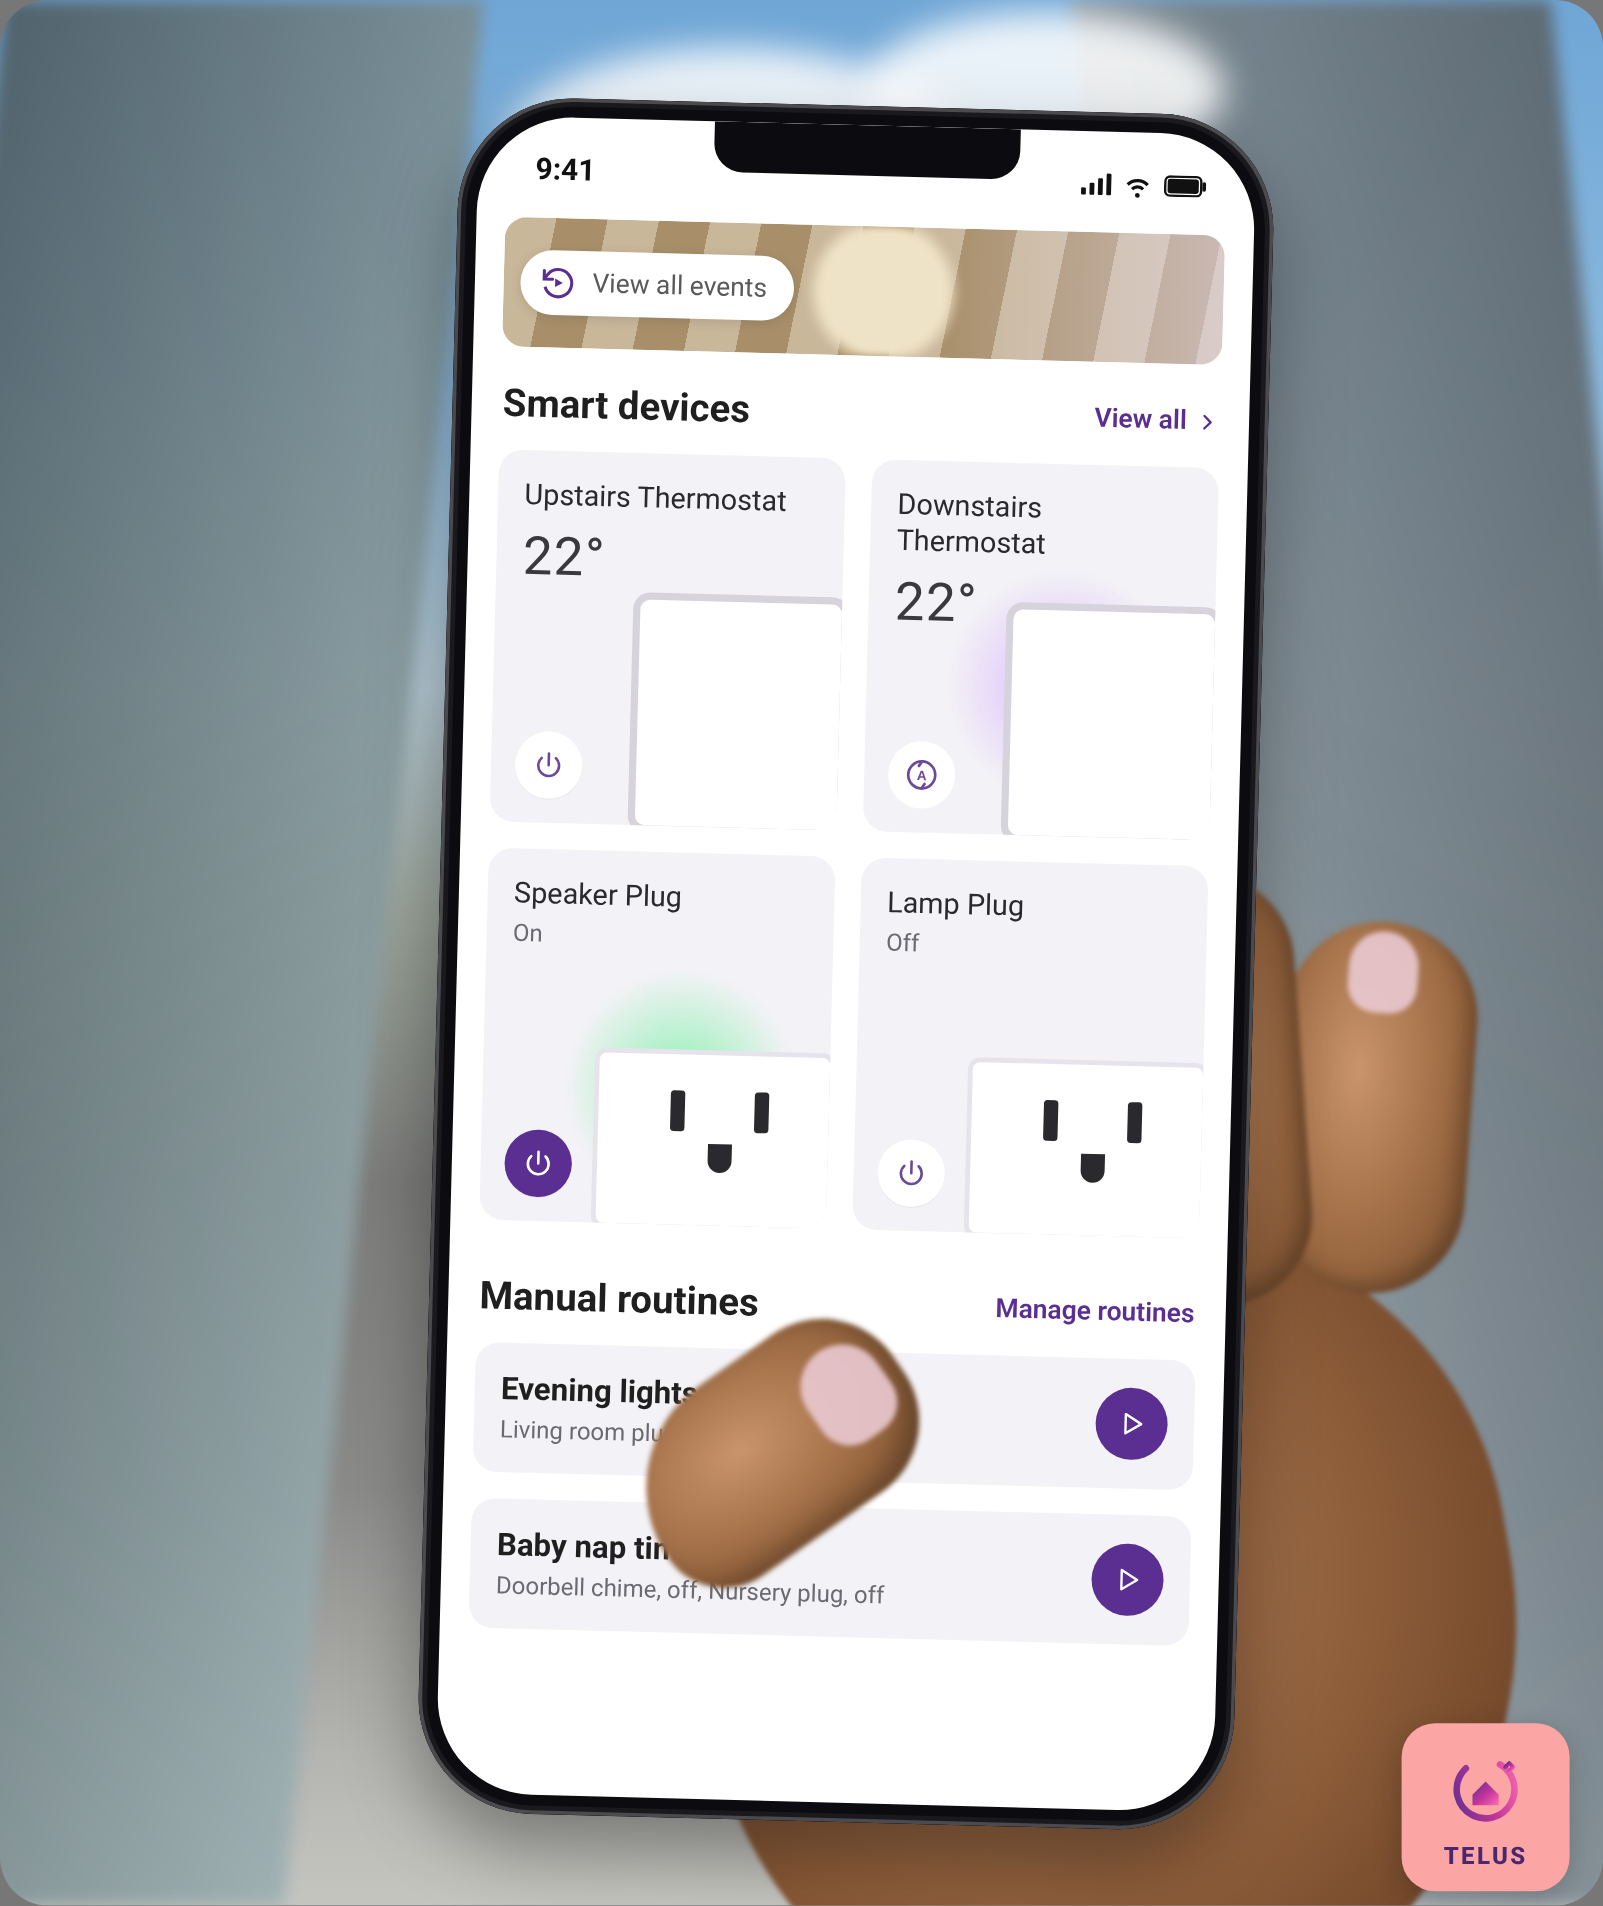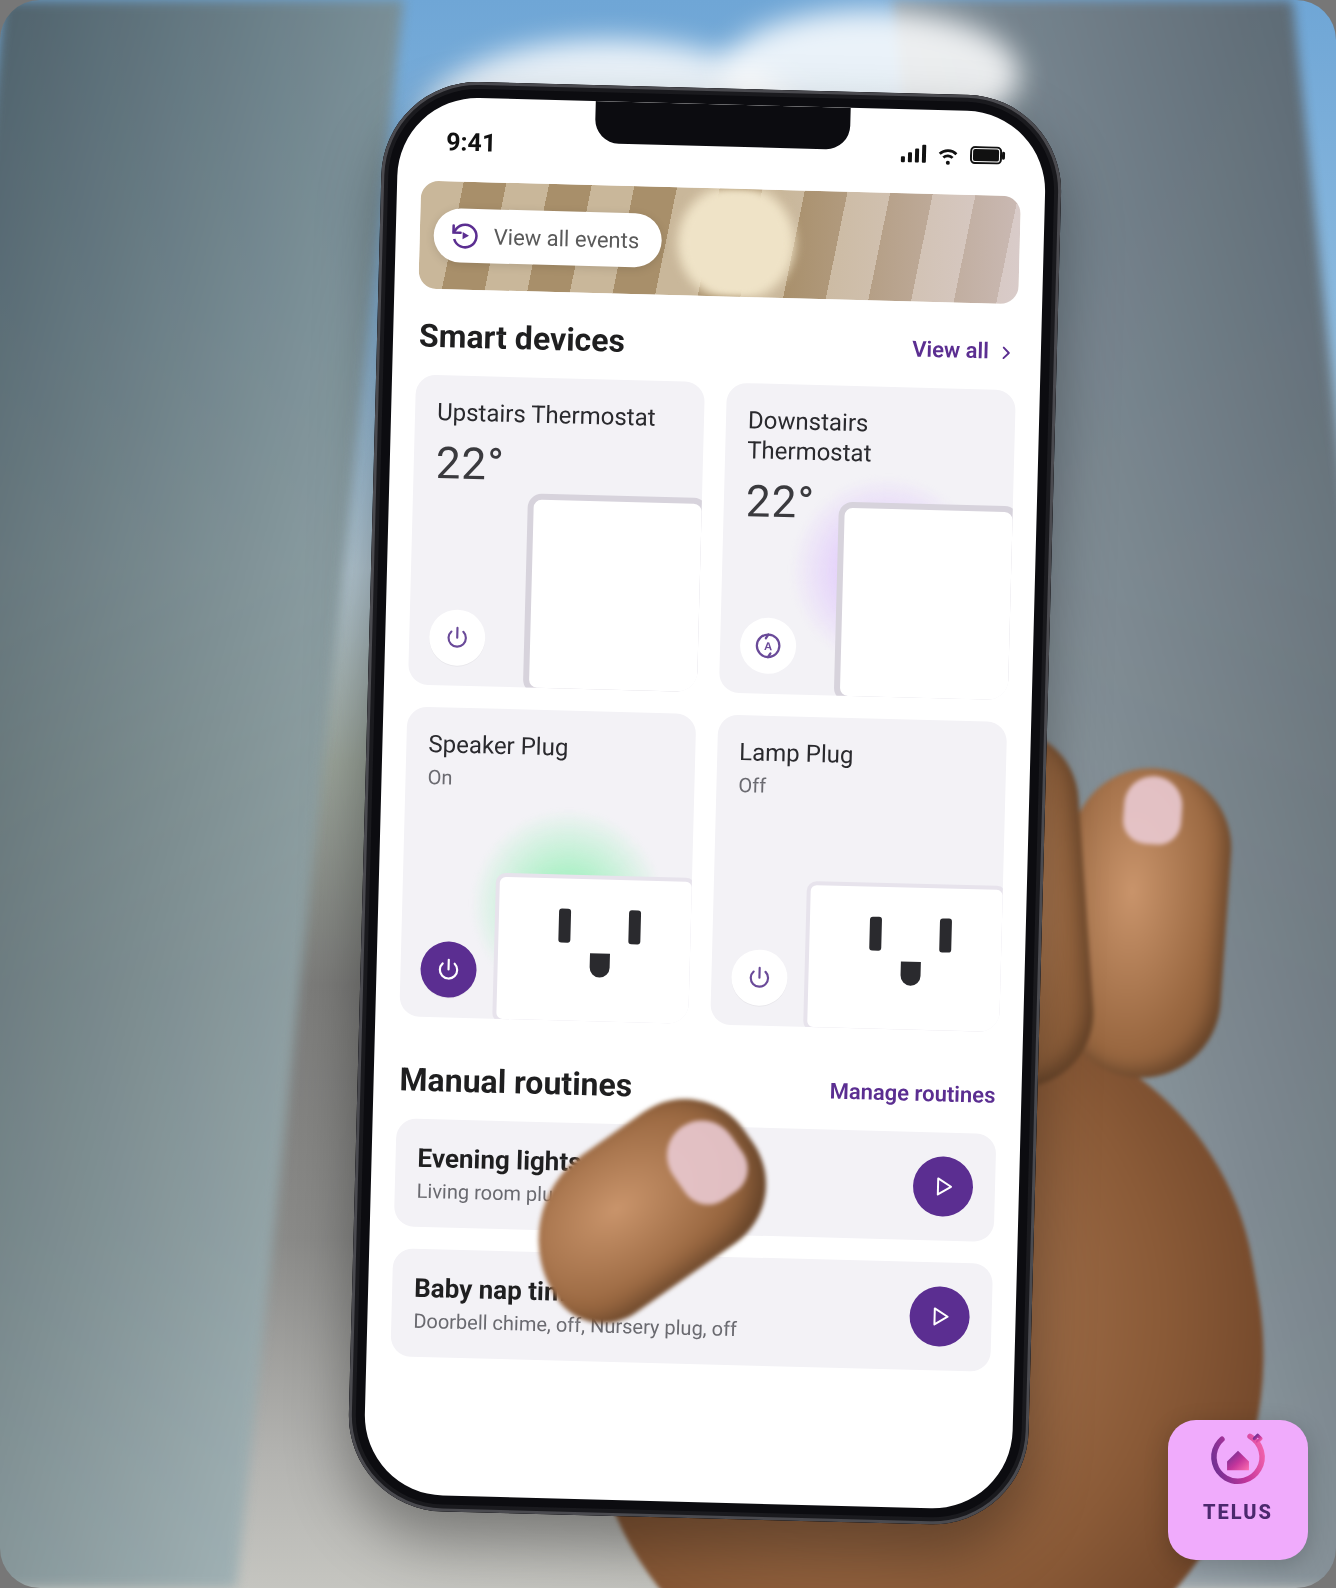--- a/index.html
+++ b/index.html
@@ -212,24 +212,24 @@
   .play{
     width:60px; height:60px; border-radius:50%;
     background:#5b2e91; color:#fff;
     display:flex; align-items:center; justify-content:center;
     flex-shrink:0;
   }
   .play svg{ width:24px; height:24px; }
 
   
   .telus-badge{
-    position:absolute; right:28px; bottom:28px;
-    width:140px; height:140px; background:#f0abfc; border-radius:28px;
+    position:absolute; right:28px; bottom:12px;
+    width:140px; height:140px; background:#fca5a5; border-radius:28px;
     box-shadow: 0 6px 24px rgba(0,0,0,.2);
-    display:flex; flex-direction:column; align-items:center; gap:6px;
+    display:flex; flex-direction:column; align-items:center; justify-content:center; gap:6px;
     z-index: 50;
   }
   .telus-badge svg{ width:70px; height:70px; }
   .telus-badge .brand{ font-weight:800; letter-spacing:2px; font-size:20px; color:#4b286d;}
 </style>
 </head>
 <body>
 
 <div class="bg">
   <div class="building-left"></div>

